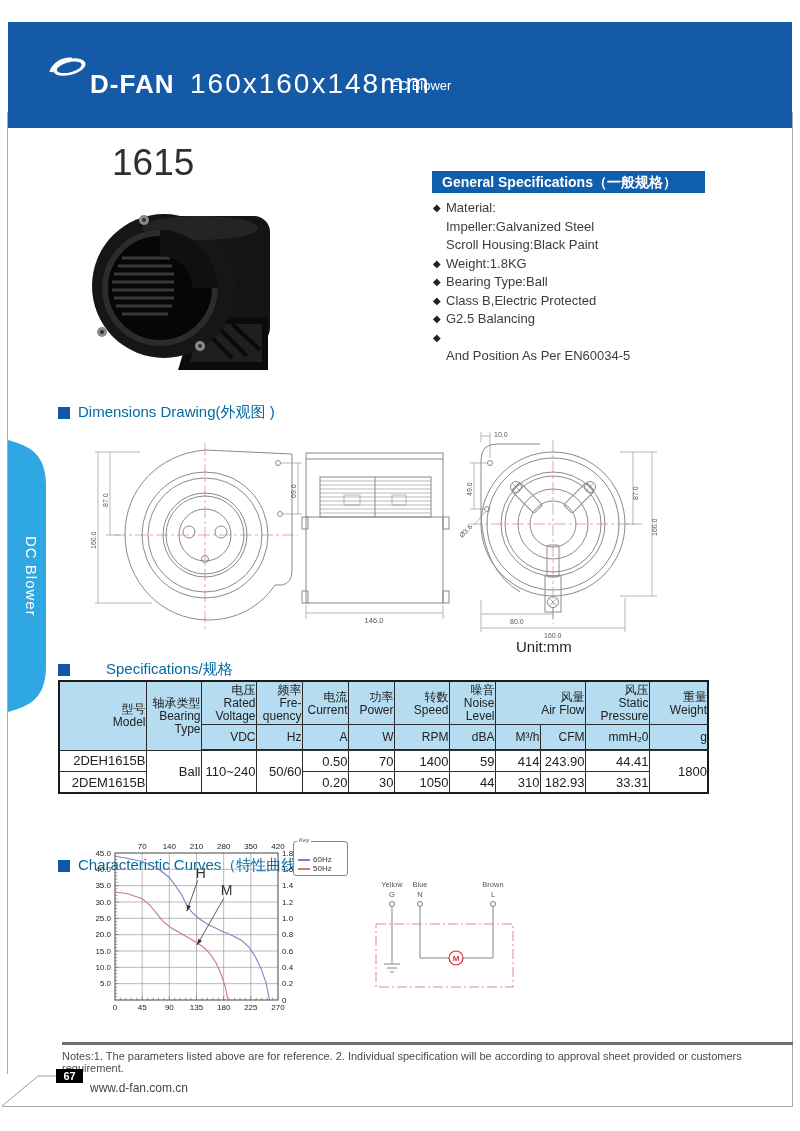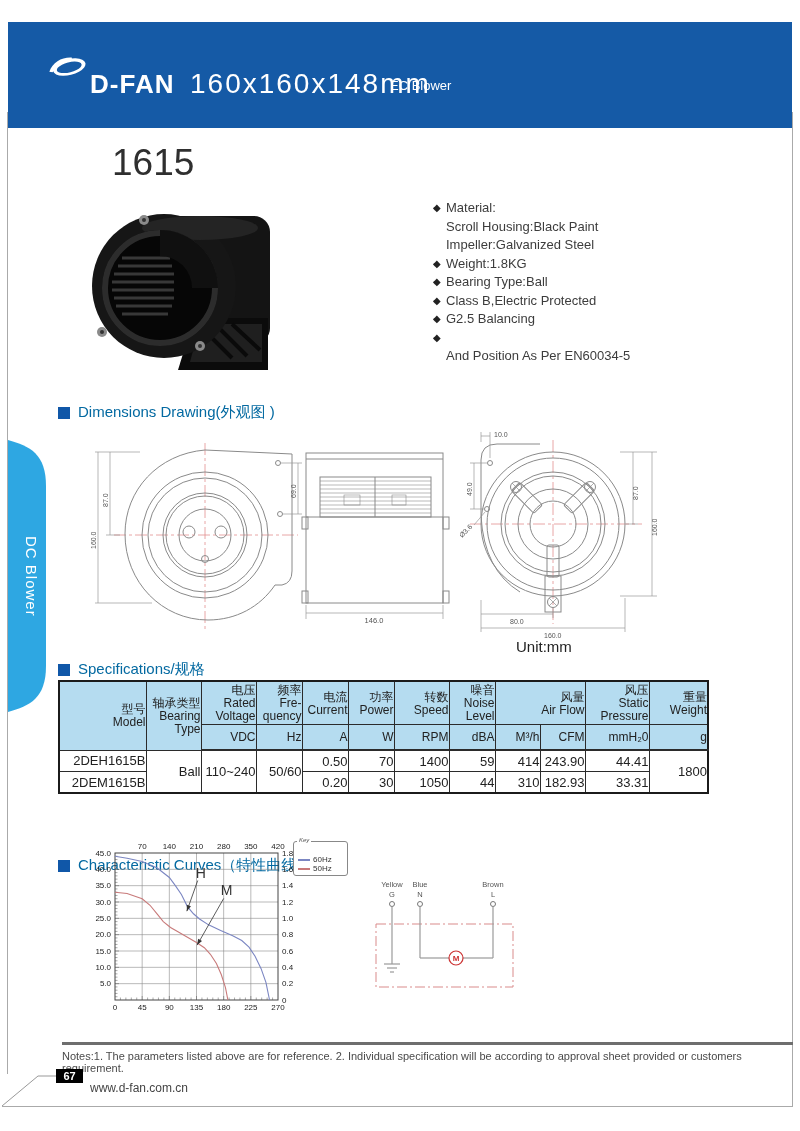--- a/index.html
+++ b/index.html
@@ -114,32 +114,33 @@
     </g>
     <path d="M78,30 a58,58 0 0 1 58,58 L110,88 a32,32 0 0 0 -32,-32 Z" fill="#101010"></path>
     <circle cx="62" cy="20" r="5" fill="#8a8a8a"></circle>
       <circle cx="62" cy="20" r="2" fill="#333"></circle>
     <circle cx="20" cy="132" r="5" fill="#8a8a8a"></circle>
       <circle cx="20" cy="132" r="2" fill="#333"></circle>
     <circle cx="118" cy="146" r="5" fill="#8a8a8a"></circle>
       <circle cx="118" cy="146" r="2" fill="#333"></circle>
   </svg>
 
+  <div class="gs-bar">General Specifications（一般规格）</div>
   <div class="gs-list">
       <div class="gs-item">
         <span class="gs-bullet">◆</span>
         <span>Material:</span>
       </div>
       <div class="gs-item cont">
         <span class="gs-bullet">◆</span>
+        <span>Impeller:Galvanized Steel</span>
+      </div>
+      <div class="gs-item cont">
+        <span class="gs-bullet">◆</span>
         <span>Scroll Housing:Black Paint</span>
-      </div>
-      <div class="gs-item cont">
-        <span class="gs-bullet">◆</span>
-        <span>Impeller:Galvanized Steel</span>
       </div>
       <div class="gs-item">
         <span class="gs-bullet">◆</span>
         <span>Weight:1.8KG</span>
       </div>
       <div class="gs-item">
         <span class="gs-bullet">◆</span>
         <span>Bearing Type:Ball</span>
       </div>
       <div class="gs-item">
@@ -287,21 +288,21 @@
       <text transform="translate(2 110) rotate(-45)">Ø3.6</text>
       <text transform="translate(178 72) rotate(-90)">87.0</text>
       <text transform="translate(197 108) rotate(-90)">160.0</text>
       <text x="50" y="196">80.0</text>
       <text x="84" y="210">160.0</text>
     </g>
   </svg>
 
   <div class="unit-label">Unit:mm</div>
 
-  <div class="sec-head" style="left:58px;top:660px;">
+  <div class="sec-head" style="left:58px;top:660px;gap:28px;">
     <span class="sec-square"></span>
     <span>Specifications/规格</span>
   </div>
 
   <table class="spec-table">
     <colgroup>
       <col style="width:87px">
         <col style="width:55px">
         <col style="width:55px">
         <col style="width:46px">

